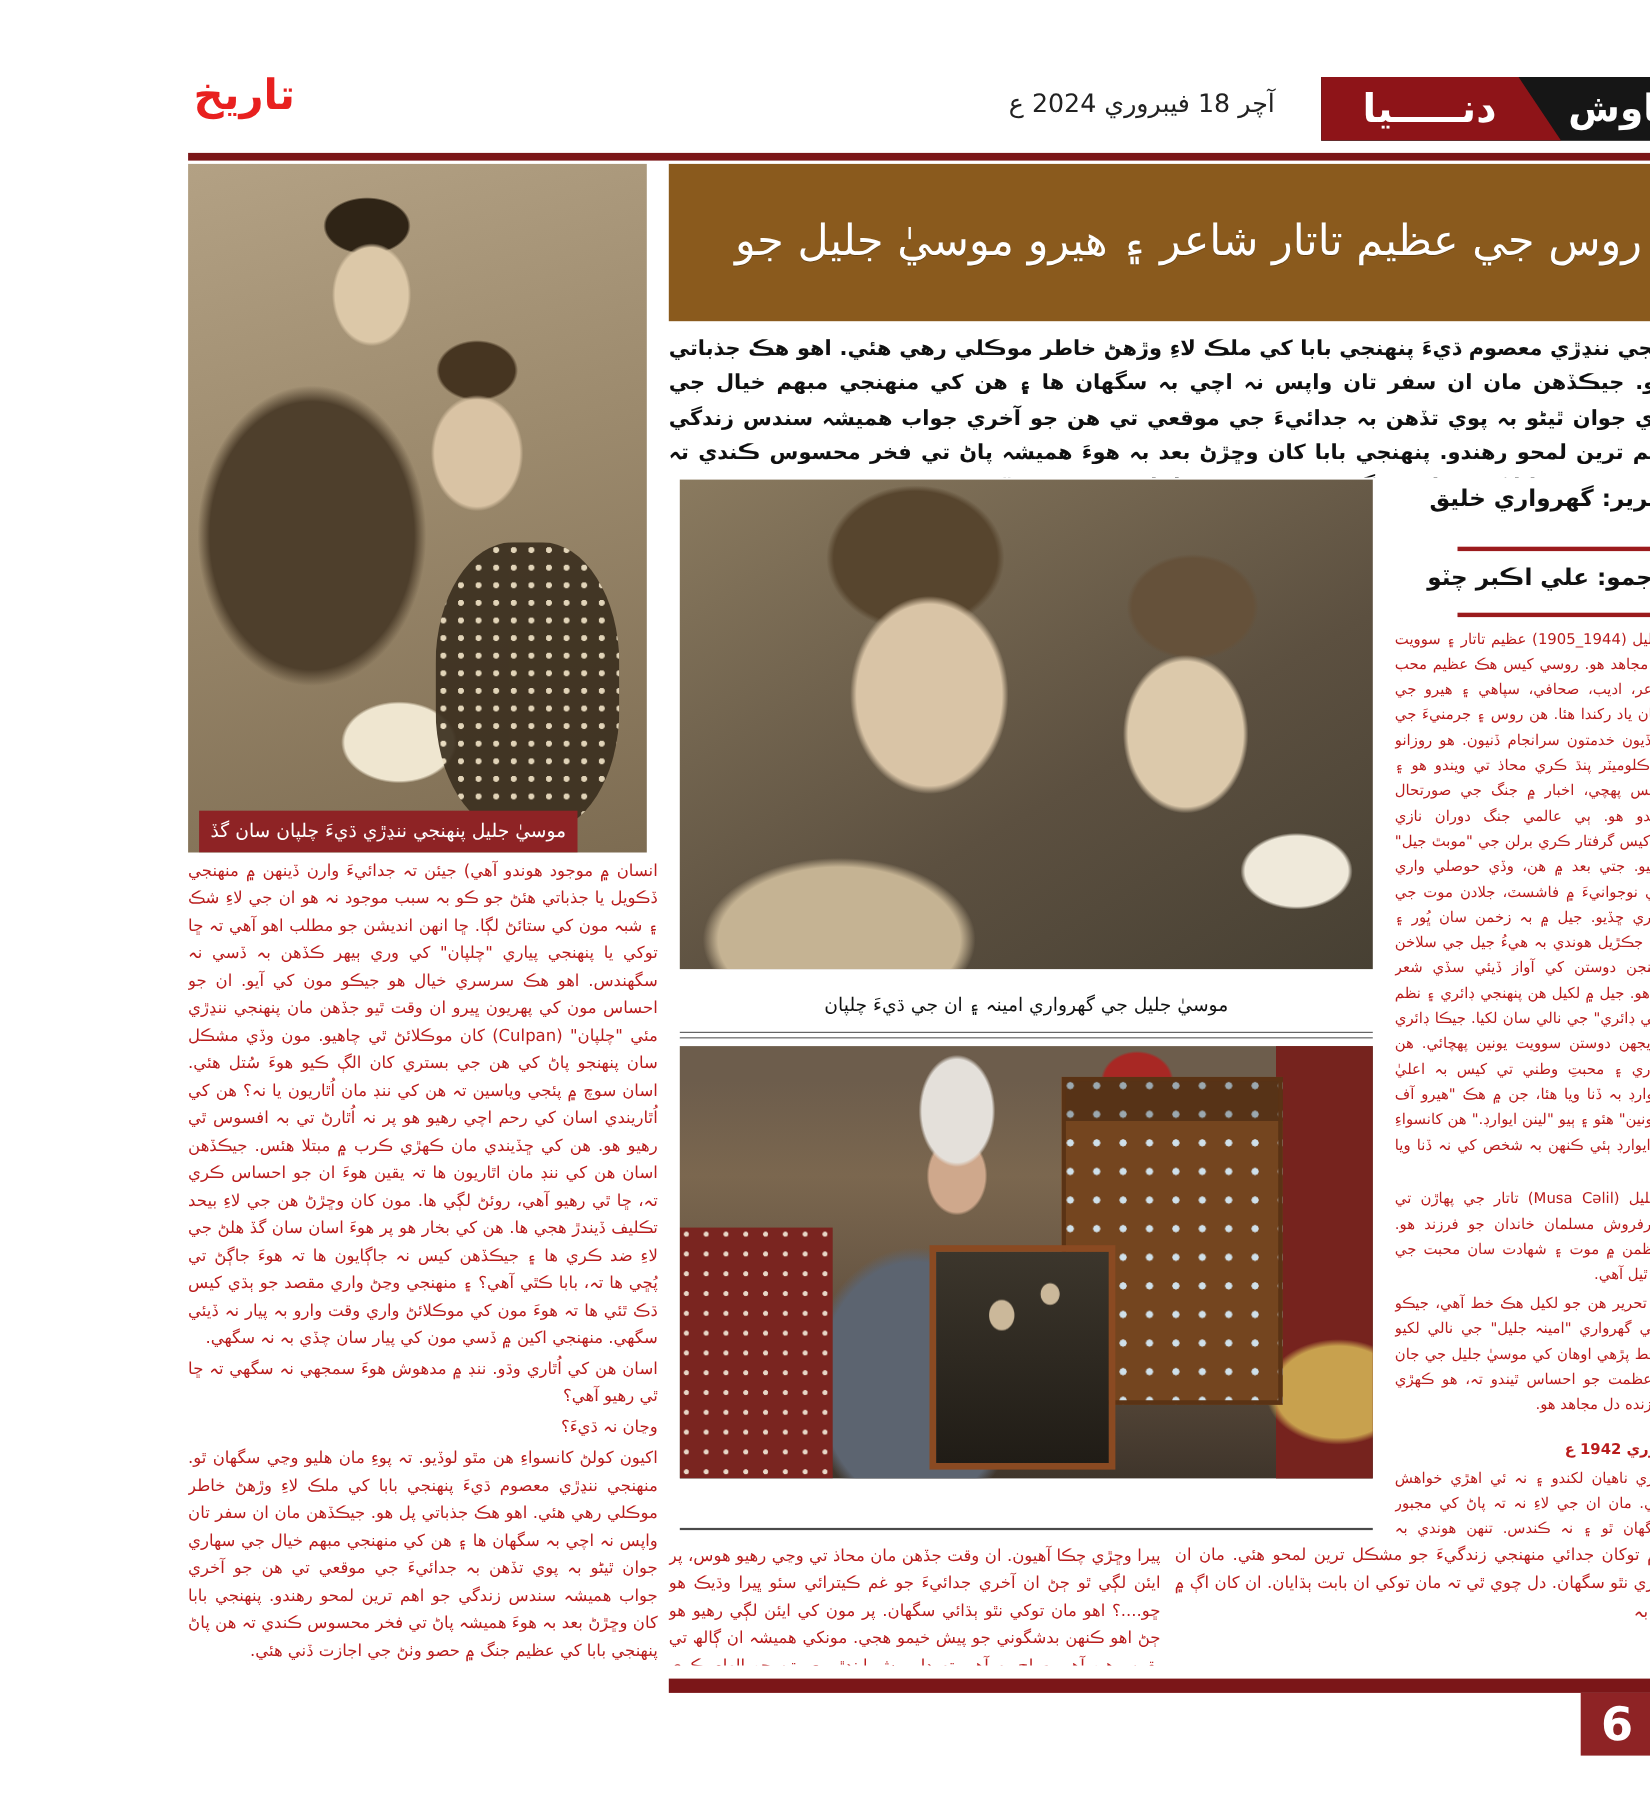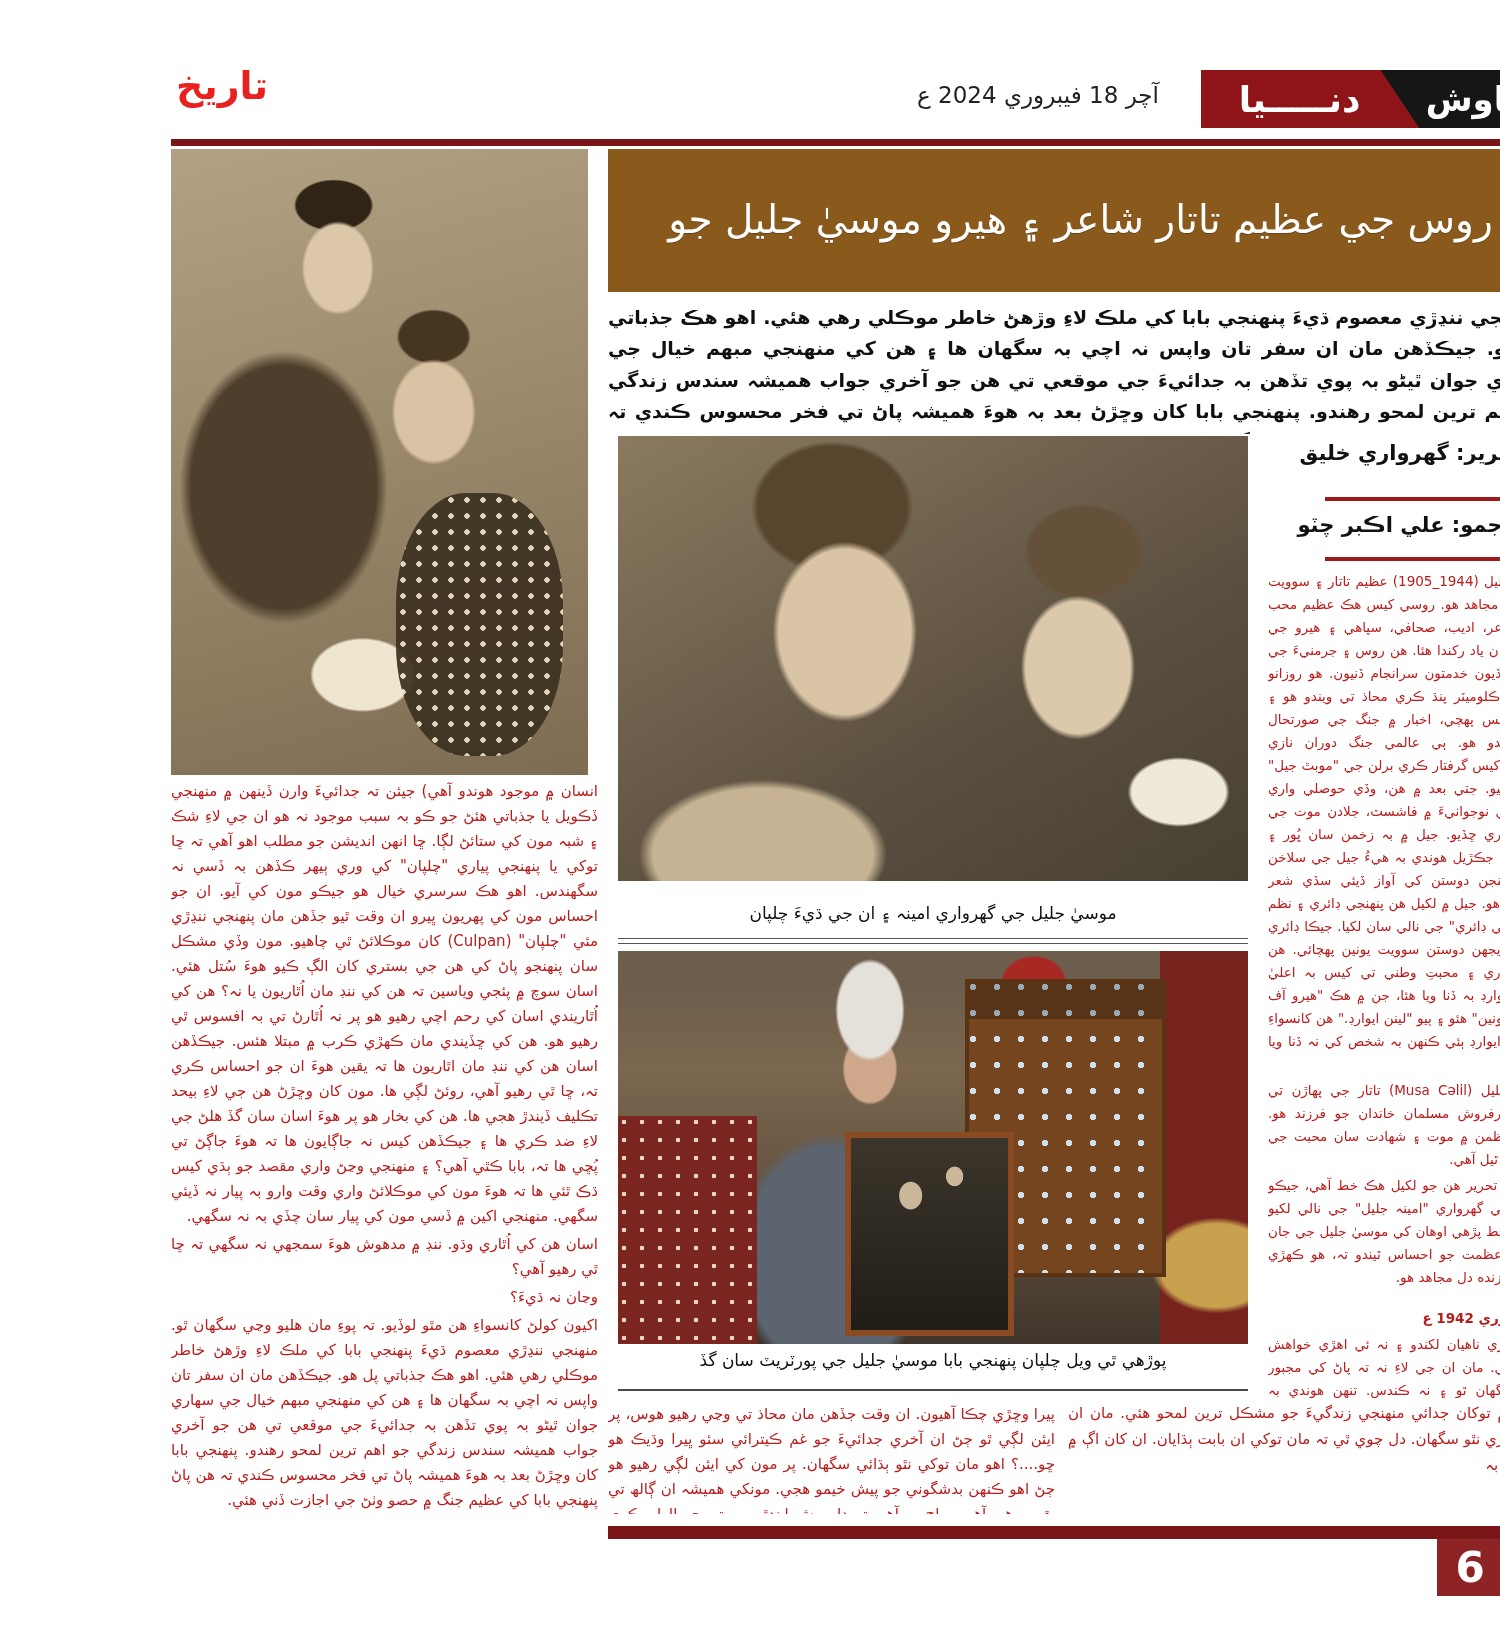--- a/index.html
+++ b/index.html
@@ -116,32 +116,32 @@
 
   <div class="intro">"منهنجي ننڍڙي معصوم ڌيءَ پنهنجي بابا کي ملڪ لاءِ وڙهڻ خاطر موڪلي رهي هئي. اهو هڪ جذباتي پل هو. جيڪڏهن مان ان سفر تان واپس نہ اچي بہ سگهان ها ۽ هن کي منهنجي مبهم خيال جي سهاري جوان ٿيڻو بہ پوي تڏهن بہ جدائيءَ جي موقعي تي هن جو آخري جواب هميشہ سندس زندگي جو اهم ترين لمحو رهندو. پنهنجي بابا کان وڇڙڻ بعد بہ هوءَ هميشہ پاڻ تي فخر محسوس ڪندي تہ هن پاڻ پنهنجي بابا کي عظيم جنگ ۾ حصو وٺڻ جي اجازت ڏني هئي."</div>
 
   <div class="byline byline-writer">تحرير: گهرواري خليق</div>
   <div class="red-rule rule-a"></div>
   <div class="byline byline-translator">ترجمو: علي اڪبر چٽو</div>
   <div class="red-rule rule-b"></div>
 
   <div class="photo photo1">
     <div class="photo1-dress"></div>
+    <div class="photo1-caption">موسيٰ جليل پنهنجي ننڍڙي ڌيءَ چلپان سان گڏ</div>
   </div>
 
   <div class="photo photo2"></div>
   <div class="mid-caption caption2">موسيٰ جليل جي گهرواري امينہ ۽ ان جي ڌيءَ چلپان</div>
   <div class="double-rule"></div>
 
   <div class="photo photo3">
     <div class="photo3-cabinet"></div>
     <div class="photo3-couch"></div>
     <div class="photo3-frame"></div>
   </div>
-  <div class="mid-caption caption3">پوڙهي ٿي ويل چلپان پنهنجي بابا موسيٰ جليل جي پورٽريٽ سان گڏ</div>
   <div class="single-rule"></div>
 
   <div class="col right-col">
     <p>موسيٰ جليل (1944_1905) عظيم تاتار ۽ سوويت يونين جو مجاهد هو. روسي کيس هڪ عظيم محب وطن شاعر، اديب، صحافي، سپاهي ۽ هيرو جي حيثيت سان ياد رکندا هئا. هن روس ۽ جرمنيءَ جي جنگ ۾ وڏيون خدمتون سرانجام ڏنيون. هو روزانو 25، 30 ڪلوميٽر پنڌ ڪري محاذ تي ويندو هو ۽ واپس آفيس پهچي، اخبار ۾ جنگ جي صورتحال بابت لکندو هو. ٻي عالمي جنگ دوران نازي فاشسٽن کيس گرفتار ڪري برلن جي "موبٿ جيل" ۾ قيد ڪيو. جتي بعد ۾ هن، وڏي حوصلي واري انسان کي نوجوانيءَ ۾ فاشسٽ، جلادن موت جي ننڊ سمهاري ڇڏيو. جيل ۾ بہ زخمن سان ڀُور ۽ زنجيرن ۾ جڪڙيل هوندي بہ هيءُ جيل جي سلاخن پويان پنهنجن دوستن کي آواز ڏيئي سڏي شعر لکرائيندو هو. جيل ۾ لکيل هن پنهنجي ڊائري ۽ نظم "موبت جي ڊائري" جي نالي سان لکيا. جيڪا ڊائري سندس ويجهن دوستن سوويت يونين پهچائي. هن جي جانثاري ۽ محبتِ وطني تي کيس بہ اعليٰ روسي ايوارڊ بہ ڏنا ويا هئا، جن ۾ هڪ "هيرو آف سوويت يونين" هئو ۽ ٻيو "لينن ايوارڊ." هن کانسواءِ اهي ٻئي ايوارڊ ٻئي ڪنهن بہ شخص کي نہ ڏنا ويا هئا.</p>
     <p>موسيٰ جليل (Musa Cəlil) تاتار جي پهاڙن تي رهندڙ سرفروش مسلمان خاندان جو فرزند هو. سندس نظمن ۾ موت ۽ شهادت سان محبت جي وارتا بيان ٿيل آهي.</p>
     <p>هيٺ ڏنل تحرير هن جو لکيل هڪ خط آهي، جيڪو هن پنهنجي گهرواري "امينہ جليل" جي نالي لکيو هو. اهو خط پڙهي اوهان کي موسيٰ جليل جي جان نثاري ۽ عظمت جو احساس ٿيندو تہ، هو ڪهڙي قسم جو زنده دل مجاهد هو.</p>
     <p class="date-line">"12 جنوري 1942 ع</p>
     <p>"مان ڊائري ناهيان لکندو ۽ نہ ئي اهڙي خواهش ٿيندي آهي. مان ان جي لاءِ نہ تہ پاڻ کي مجبور ڪري سگهان ٿو ۽ نہ ڪندس. تنهن هوندي بہ زندگي ۾ ڪجهہ</p>
   </div>
 

